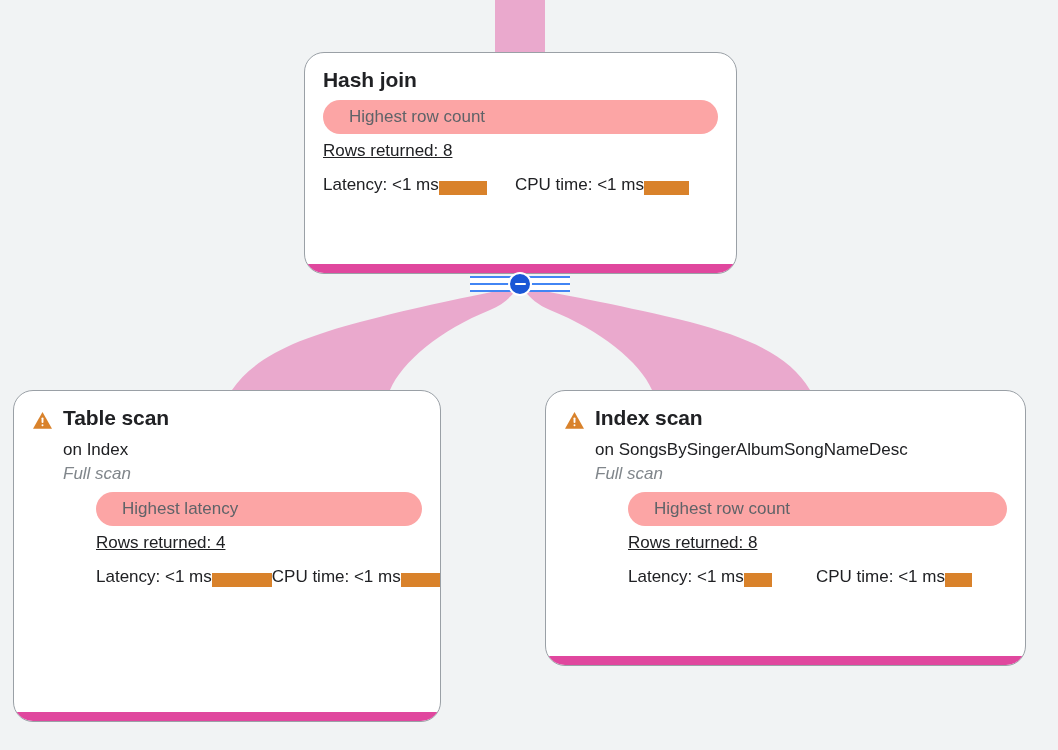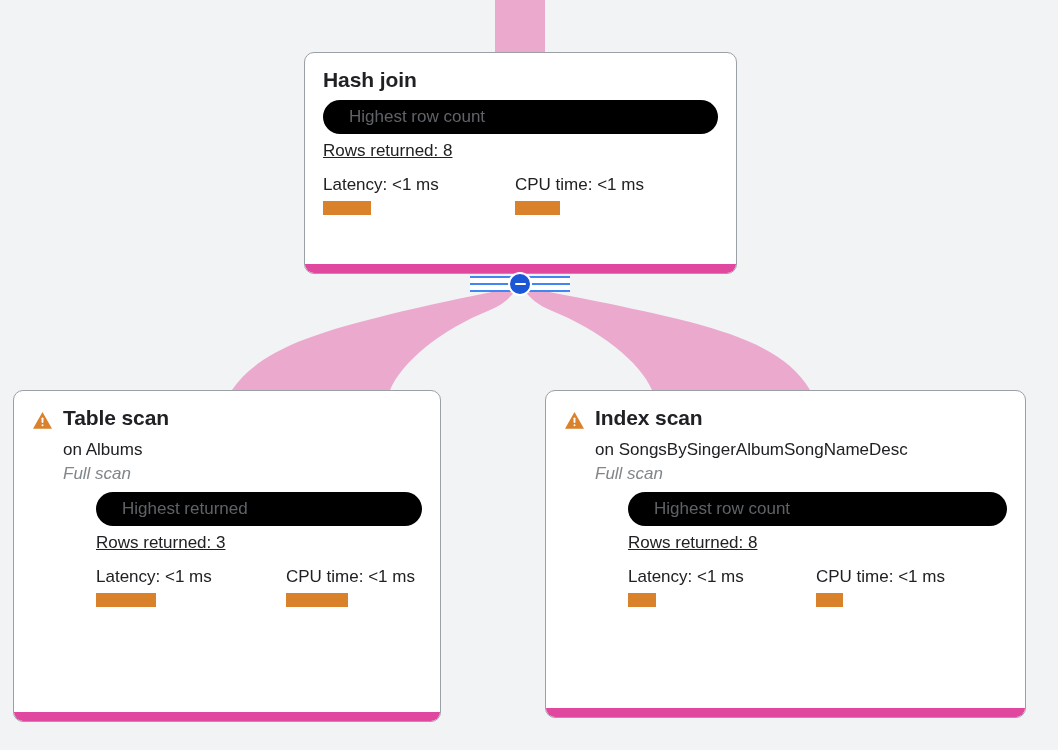--- a/index.html
+++ b/index.html
@@ -33,21 +33,21 @@
     z-index: 1;
     pointer-events: none;
   }
 
   
   .node-card {
     position: absolute;
     z-index: 3;
     background: #ffffff;
     border: 1px solid #9aa0a6;
-    border-radius: 10px;
+    border-radius: 20px;
     box-sizing: border-box;
     overflow: hidden;
     display: flex;
     flex-direction: column;
   }
   .node-body {
     flex: 1 1 auto;
     padding: 14px 18px 10px 18px;
     box-sizing: border-box;
     position: relative;
@@ -101,21 +101,21 @@
   .chips {
     margin-top: 7px;
   }
   .chip {
     display: inline-flex;
     align-items: center;
     justify-content: center;
     height: 34px;
     padding: 0 26px;
     border-radius: 17px;
-    background: #000000;
+    background: #fca5a5;
     color: #5f6368;
     font-size: 17px;
     line-height: 34px;
     white-space: nowrap;
     margin-bottom: 6px;
   }
   .chip-row { display: block; }
 
   .rows-returned {
     font-size: 17px;
@@ -125,21 +125,21 @@
     white-space: nowrap;
     text-decoration: underline;
   }
 
   .metrics {
     margin-top: 13px;
     display: flex;
   }
   .metric {
     display: flex;
-    flex-direction: column;
+    flex-direction: row;
   }
   .metric-label {
     font-size: 17px;
     line-height: 20px;
     color: #202124;
     white-space: nowrap;
   }
   .metric-bar {
     height: 14px;
     background: #d9822b;
@@ -263,43 +263,43 @@
       <div class="node-header">
         <span class="warn-icon">
           <svg viewBox="0 0 24 22" width="21" height="19" xmlns="http://www.w3.org/2000/svg">
             <path d="M12 1.2 L23 20.6 L1 20.6 Z" fill="#d9822b"></path>
             <rect x="10.9" y="7.4" width="2.2" height="6.4" rx="1" fill="#ffffff"></rect>
             <rect x="10.9" y="15.3" width="2.2" height="2.3" rx="1" fill="#ffffff"></rect>
           </svg>
         </span>
         <div class="node-headings">
           <div class="node-title">Table scan</div>
-          <div class="node-subtitle">on Albums</div>
+          <div class="node-subtitle">on Index</div>
           <div class="node-scantype">Full scan</div>
         </div>
       </div>
       <div class="chips" style="margin-left:64px;">
-        <span class="chip chip-row">Highest returned</span>
-      </div>
-      <div class="rows-returned" style="margin-left:64px;">Rows returned: 3</div>
+        <span class="chip chip-row">Highest latency</span>
+      </div>
+      <div class="rows-returned" style="margin-left:64px;">Rows returned: 4</div>
       <div class="metrics" style="margin-left:64px;">
         <div class="metric" style="width:190px;">
           <span class="metric-label">Latency: &lt;1 ms</span>
           <span class="metric-bar" style="width:60px;"></span>
         </div>
         <div class="metric">
           <span class="metric-label">CPU time: &lt;1 ms</span>
           <span class="metric-bar" style="width:62px;"></span>
         </div>
       </div>
     </div>
     <div class="node-accent"></div>
   </div>
 
-  <div class="node-card" id="node-index-scan" style="left:545px; top:390px; width:481px; height:328px;">
+  <div class="node-card" id="node-index-scan" style="left:545px; top:390px; width:481px; height:276px;">
     <div class="node-body">
       <div class="node-header">
         <span class="warn-icon">
           <svg viewBox="0 0 24 22" width="21" height="19" xmlns="http://www.w3.org/2000/svg">
             <path d="M12 1.2 L23 20.6 L1 20.6 Z" fill="#d9822b"></path>
             <rect x="10.9" y="7.4" width="2.2" height="6.4" rx="1" fill="#ffffff"></rect>
             <rect x="10.9" y="15.3" width="2.2" height="2.3" rx="1" fill="#ffffff"></rect>
           </svg>
         </span>
         <div class="node-headings">

